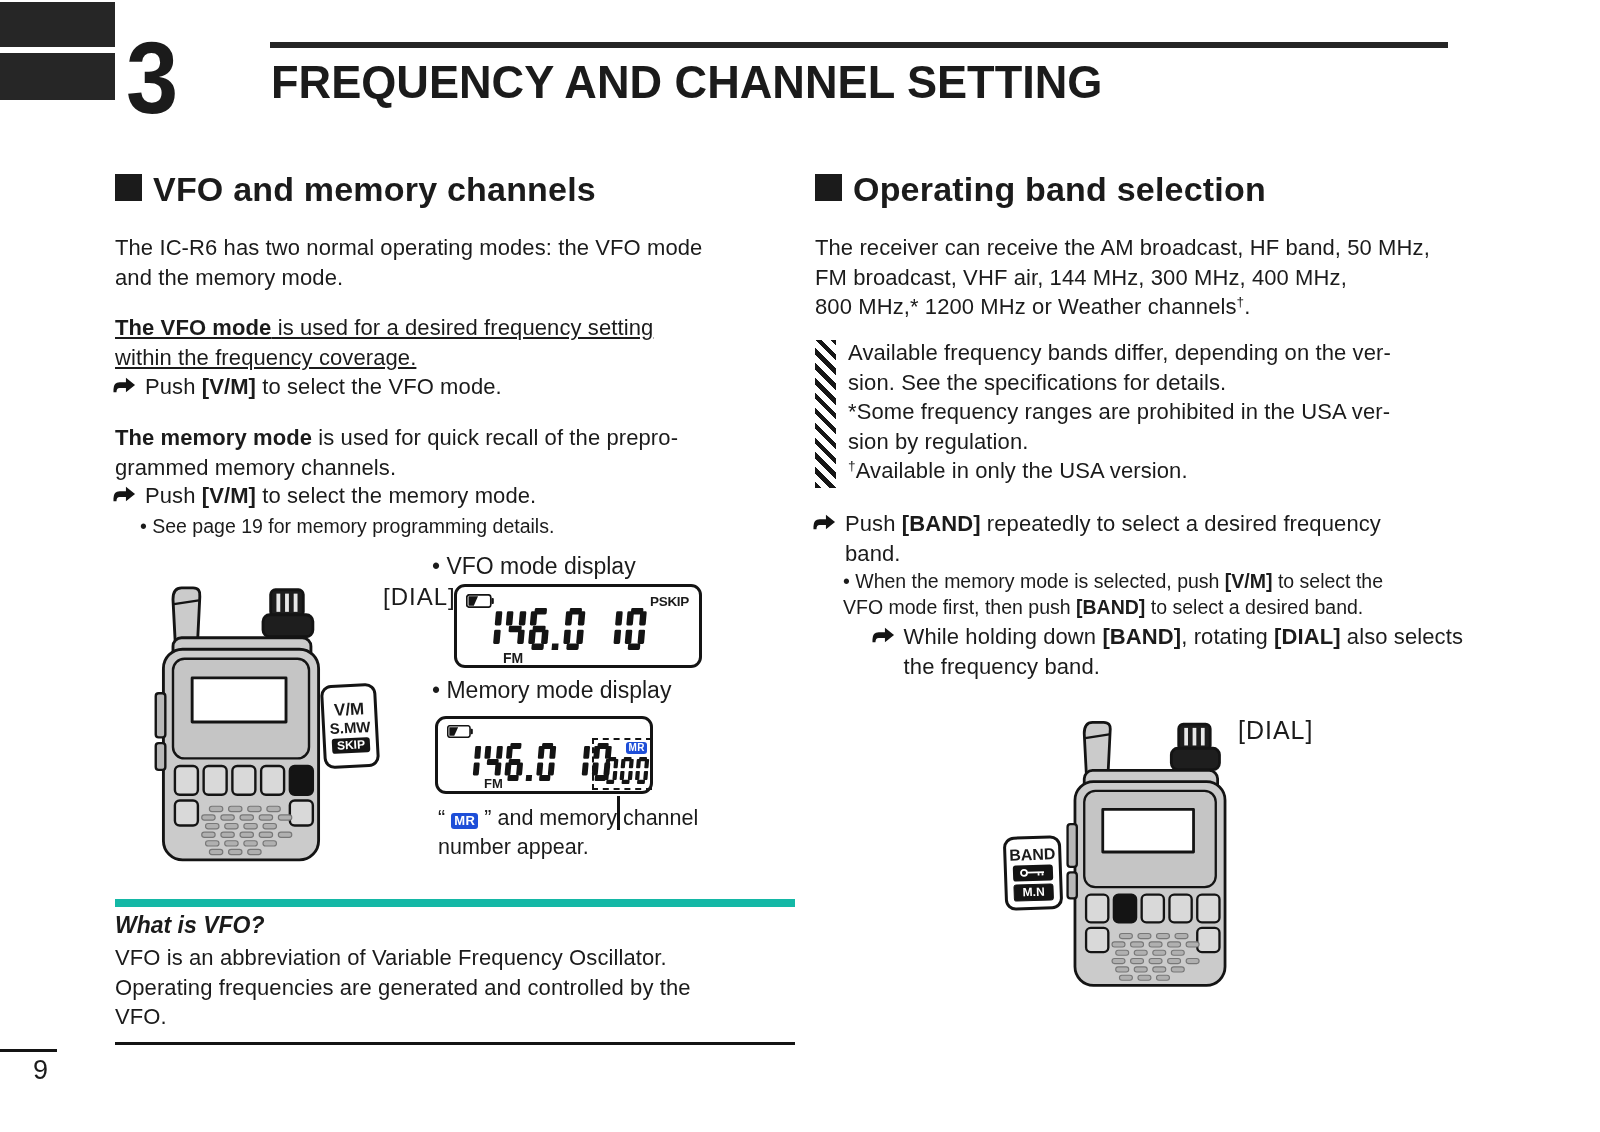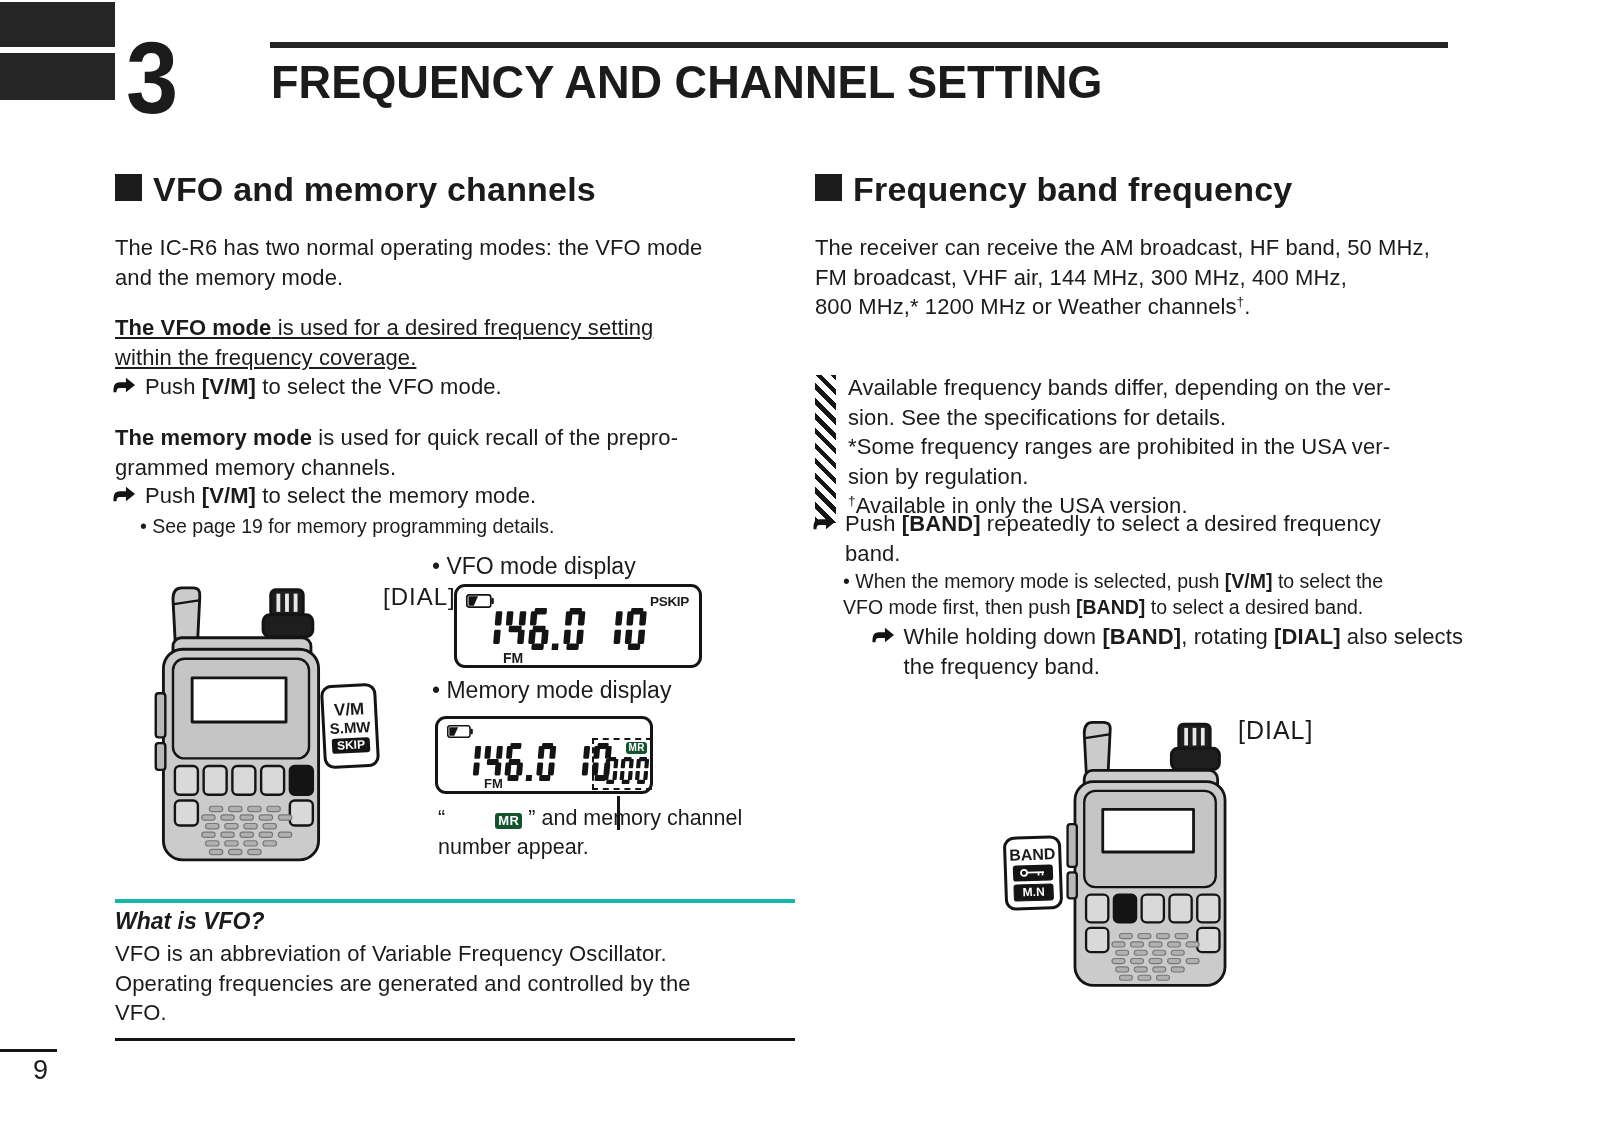--- a/index.html
+++ b/index.html
@@ -33,36 +33,36 @@
   .note-wrap { position:absolute; }
   .hatch { position:absolute; left:0; top:2px; bottom:2px; width:21px;
            background:repeating-linear-gradient(45deg,#161616 0 4.5px,#fff 4.5px 10.5px); }
   .note-txt { margin-left:33px; }
 
   
   .lcd { position:absolute; border:3px solid #141414; border-radius:11px; background:#fff; }
   .lcd .pskip { position:absolute; top:7px; right:10px; font-size:13.5px; font-weight:700; letter-spacing:-0.3px; }
   .lcd .fm { position:absolute; font-size:14px; font-weight:700; }
   .dashed-box { position:absolute; border:2.5px dashed #141414; }
-  .mr-badge { display:inline-block; background:#14532d; color:#fff; font-weight:700; font-size:13px;
-              line-height:16px; padding:0 3px; border-radius:3px; letter-spacing:0.5px;margin-left:44px; }
+  .mr-badge { display:inline-block; background:#1d4ed8; color:#fff; font-weight:700; font-size:13px;
+              line-height:16px; padding:0 3px; border-radius:3px; letter-spacing:0.5px; }
   .mr-badge.tiny { font-size:10px; line-height:12px; padding:0 2px; }
   .leader { position:absolute; width:2.5px; background:#141414; }
 
   
   .key-callout { position:absolute; border:3px solid #141414; border-radius:11px; background:#fff;
                  display:flex; flex-direction:column; align-items:center; justify-content:center; }
   .key-callout .k1 { font-size:17px; font-weight:700; line-height:19px; }
   .key-callout .k2 { font-size:15px; font-weight:700; line-height:17px; }
   .badge-blk { background:#141414; color:#fff; font-weight:700; border-radius:3px; text-align:center; }
 
   .dial-label { position:absolute; font-size:24px; letter-spacing:1px; }
 
   
-  .whatis { position:absolute; border-top:4px solid #14b8a6; border-bottom:3px solid #141414;
+  .whatis { position:absolute; border-top:8px solid #14b8a6; border-bottom:3px solid #141414;
             padding:5px 0 10px 0; }
   .whatis .wt { font-size:23px; font-weight:700; font-style:italic; margin-bottom:4px; }
 
   .footer-rule { position:absolute; left:0; top:1049px; width:57px; height:2.5px; background:#141414; }
   .page-num { position:absolute; left:33px; top:1055px; font-size:27px; }
 </style>
 </head>
 <body>
 
 <div class="bar" style="top:2px;height:45px;"></div>
@@ -288,28 +288,28 @@
 number appear.</div>
 
 <div class="whatis" style="left:115px;top:899px;width:680px;">
   <div class="wt">What is VFO?</div>
   <div class="body-txt pre">VFO is an abbreviation of Variable Frequency Oscillator.
 Operating frequencies are generated and controlled by the
 VFO.</div>
 </div>
 
 <div class="section-h" style="left:815px;top:170px;">
-  <span class="sq"></span><span>Frequency band frequency</span>
+  <span class="sq"></span><span>Operating band selection</span>
 </div>
 
 <div class="abs body-txt pre" style="left:815px;top:233px;width:645px;">The receiver can receive the AM broadcast, HF band, 50 MHz,
 FM broadcast, VHF air, 144 MHz, 300 MHz, 400 MHz,
 800 MHz,* 1200 MHz or Weather channels<sup>†</sup>.</div>
 
-<div class="note-wrap" style="left:815px;top:338px;width:645px;height:152px;margin-top:35px;">
+<div class="note-wrap" style="left:815px;top:338px;width:645px;height:152px;">
   <div class="hatch"></div>
   <div class="note-txt body-txt pre">Available frequency bands differ, depending on the ver-
 sion. See the specifications for details.
 *Some frequency ranges are prohibited in the USA ver-
  sion by regulation.
 <sup>†</sup>Available in only the USA version.</div>
 </div>
 
 <div class="abs body-txt step" style="left:813px;top:509px;width:650px;">
   <svg class="arr" width="23" height="17" viewBox="0 0 24 17">

